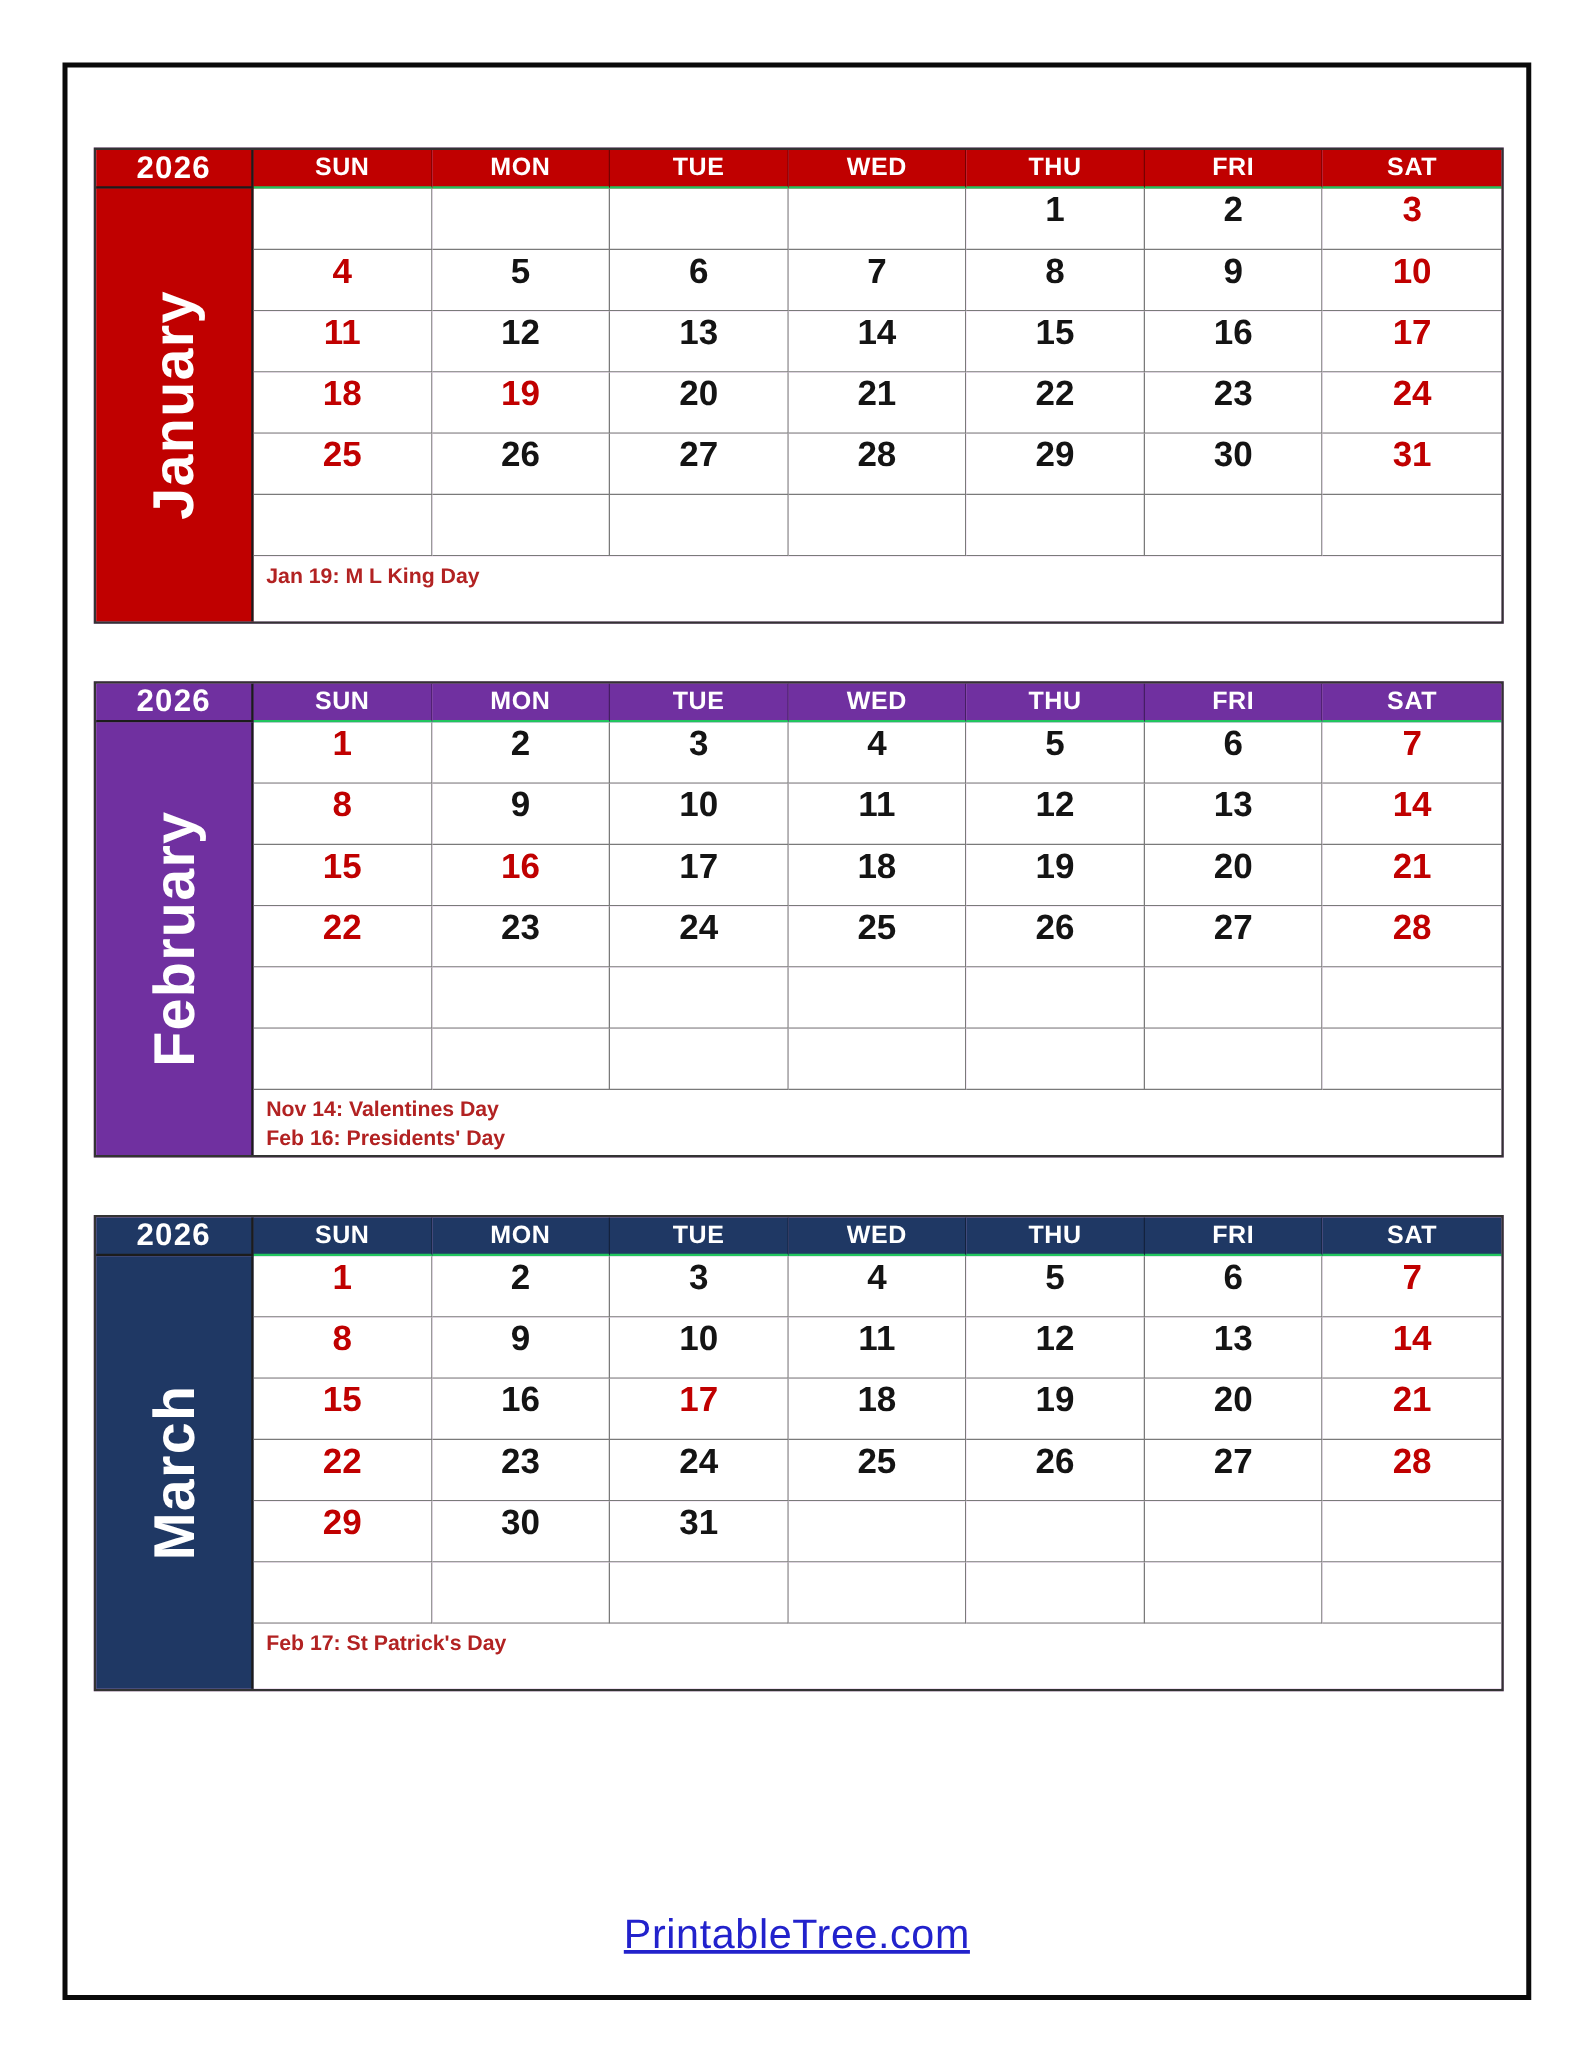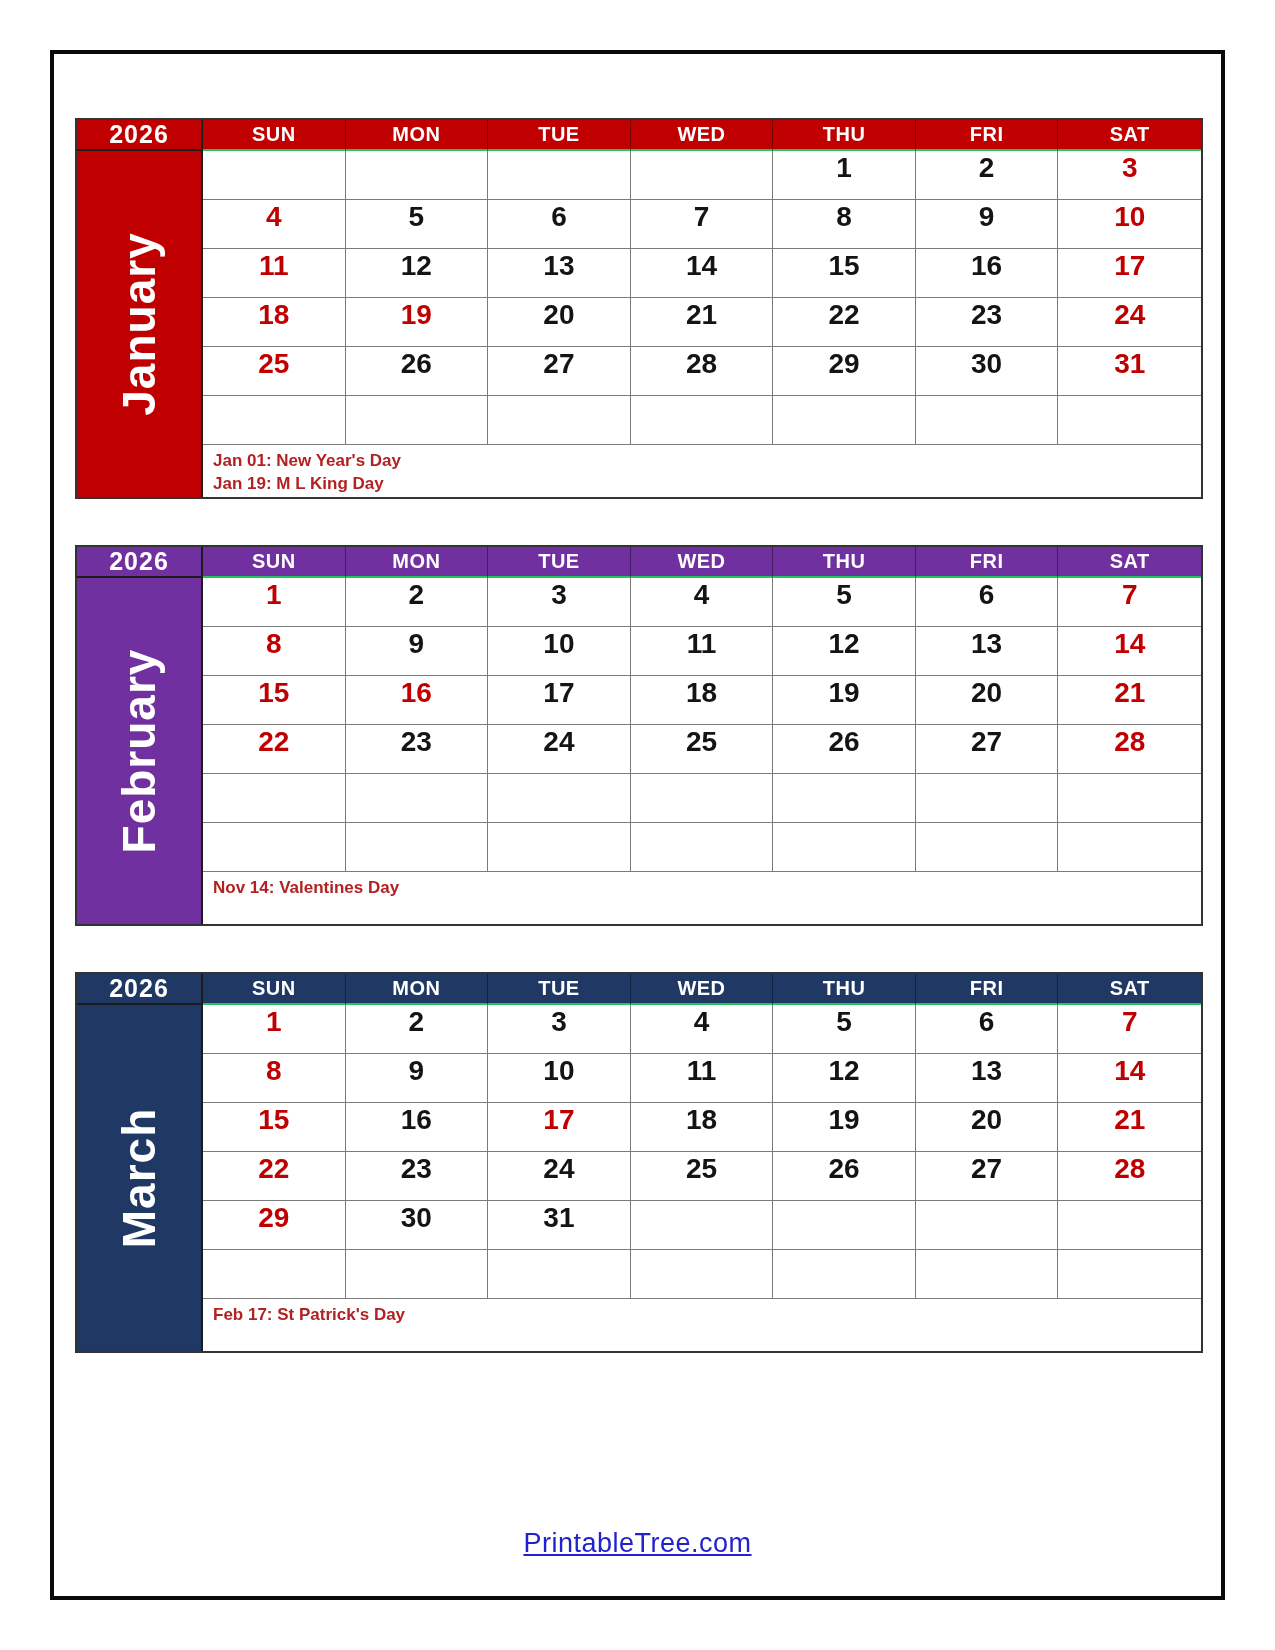--- a/index.html
+++ b/index.html
@@ -53,21 +53,21 @@
   .date-cell.red{color:var(--red-date,#C00000);}
   .date-cell.c7{border-right:none;}
   .notes{
     grid-column:2 / -1;grid-row:8;background:#ffffff;
     padding:5px 0 0 10px;box-sizing:border-box;
     color:var(--red-note,#B22222);font-weight:bold;font-size:17px;line-height:1.35;
     text-align:left;
   }
   .footer-wrap{position:absolute;left:0;top:1528px;width:100%;text-align:center;}
   .footer-link{
-    color:var(--blue-link,#2222CC);font-size:27px;letter-spacing:.5px;
+    color:var(--blue-link,#2222CC);font-size:33px;letter-spacing:.5px;
     text-decoration:underline;cursor:pointer;
   }
 </style>
 </head>
 <body>
 
 <div class="frame"></div>
 
 <div id="months">
     <section class="month m0" style="--accent: #C00000;">
@@ -118,21 +118,20 @@
       <div class="date-cell">30</div>
       <div class="date-cell c7 red">31</div>
       <div class="date-cell"></div>
       <div class="date-cell"></div>
       <div class="date-cell"></div>
       <div class="date-cell"></div>
       <div class="date-cell"></div>
       <div class="date-cell"></div>
       <div class="date-cell c7"></div>
       <div class="notes">
-        <div>Jan 01: New Year's Day</div>
         <div>Jan 19: M L King Day</div>
       </div>
     </section>
     <section class="month m1" style="--accent: #7030A0;">
       <div class="year-cell">2026</div>
       <div class="dow-cell">SUN</div>
       <div class="dow-cell">MON</div>
       <div class="dow-cell">TUE</div>
       <div class="dow-cell">WED</div>
       <div class="dow-cell">THU</div>
@@ -178,20 +177,21 @@
       <div class="date-cell c7"></div>
       <div class="date-cell"></div>
       <div class="date-cell"></div>
       <div class="date-cell"></div>
       <div class="date-cell"></div>
       <div class="date-cell"></div>
       <div class="date-cell"></div>
       <div class="date-cell c7"></div>
       <div class="notes">
         <div>Nov 14: Valentines Day</div>
+        <div>Feb 16: Presidents' Day</div>
       </div>
     </section>
     <section class="month m2" style="--accent: #1F3864;">
       <div class="year-cell">2026</div>
       <div class="dow-cell">SUN</div>
       <div class="dow-cell">MON</div>
       <div class="dow-cell">TUE</div>
       <div class="dow-cell">WED</div>
       <div class="dow-cell">THU</div>
       <div class="dow-cell">FRI</div>

